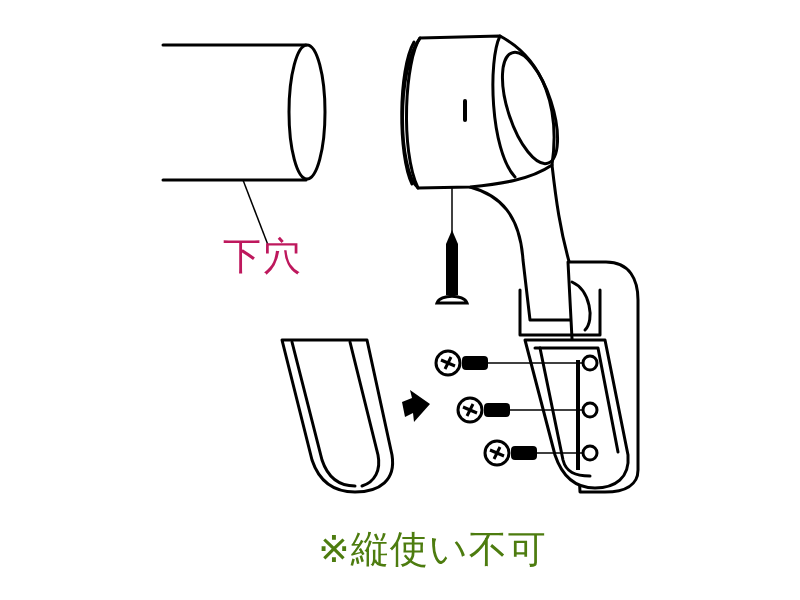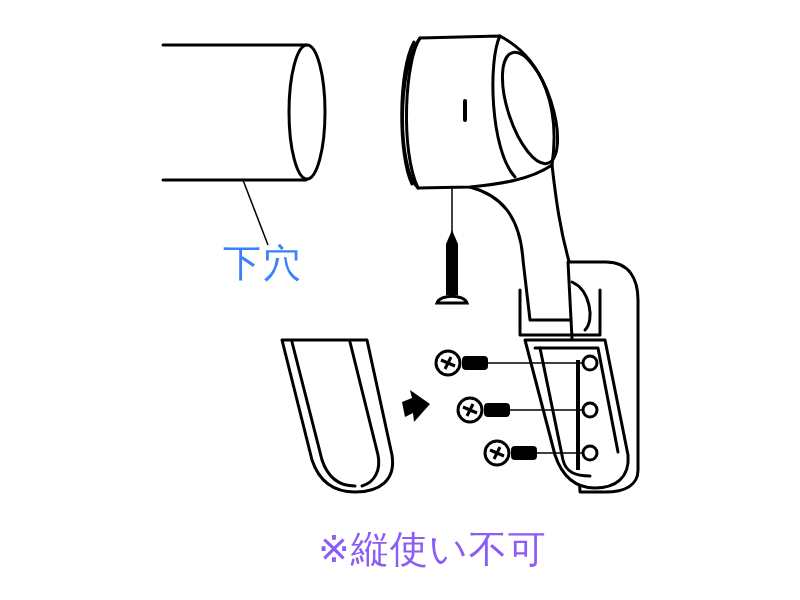--- a/index.html
+++ b/index.html
@@ -1,18 +1,18 @@
 <!DOCTYPE html>
 <html><head>
 <meta charset="utf-8">
 <style>
   html, body { margin: 0; padding: 0; background: #ffffff; }
   body { width: 800px; height: 600px; position: relative; overflow: hidden; font-family: "DejaVu Sans", sans-serif; }
   svg.stage { position: absolute; left: 0; top: 0; width: 800px; height: 600px; }
-  .label-hole { position: absolute; left: 223px; top: 244px; font-size: 38px; color: #3b82f6; letter-spacing: 2px; line-height: 1; }
+  .label-hole { position: absolute; left: 223px; top: 237px; font-size: 38px; color: #be185d; letter-spacing: 2px; line-height: 1; }
   .note { position: absolute; left: 318px; top: 530px; font-size: 38px; line-height: 1; letter-spacing: 1px; }
   .ln { fill: none; stroke: #000; stroke-width: 3; stroke-linejoin: round; stroke-linecap: round; }
   .thin { fill: none; stroke: #000; stroke-width: 1.5; }
   .fillw { fill: #fff; stroke: #000; stroke-width: 3; stroke-linejoin: round; }
 </style>
 </head>
 <body>
 
 <svg class="stage" viewBox="0 0 800 600" xmlns="http://www.w3.org/2000/svg">
 
@@ -81,13 +81,13 @@
   <g>
     <path class="fillw" d="M282 340 L 367 340 L 392 455 C 396 480, 380 492, 355 492 C 330 492, 318 478, 312 460 Z"></path>
     <path class="ln" d="M292 342 L 322 460 C 328 478, 340 486, 355 486"></path>
     <path class="ln" d="M350 342 L 378 455 C 381 470, 375 482, 362 486"></path>
   </g>
 
   <path d="M402 402 L 412 398 L 410 390 L 430 404 L 414 422 L 413 413 L 405 417 Z" fill="#000"></path>
 </svg>
 
 <div class="label-hole">下穴</div>
-<div class="note" style="color: #8b5cf6;">※縦使い不可</div>
+<div class="note" style="color: #4d7c0f;">※縦使い不可</div>
 
 </body></html>

